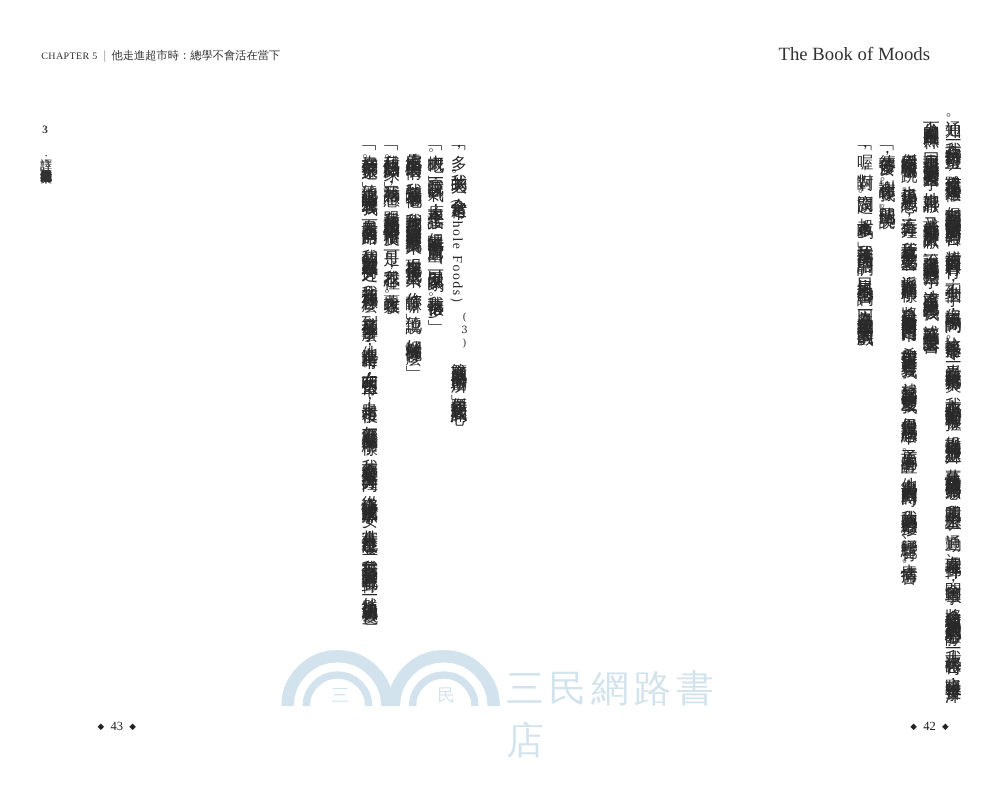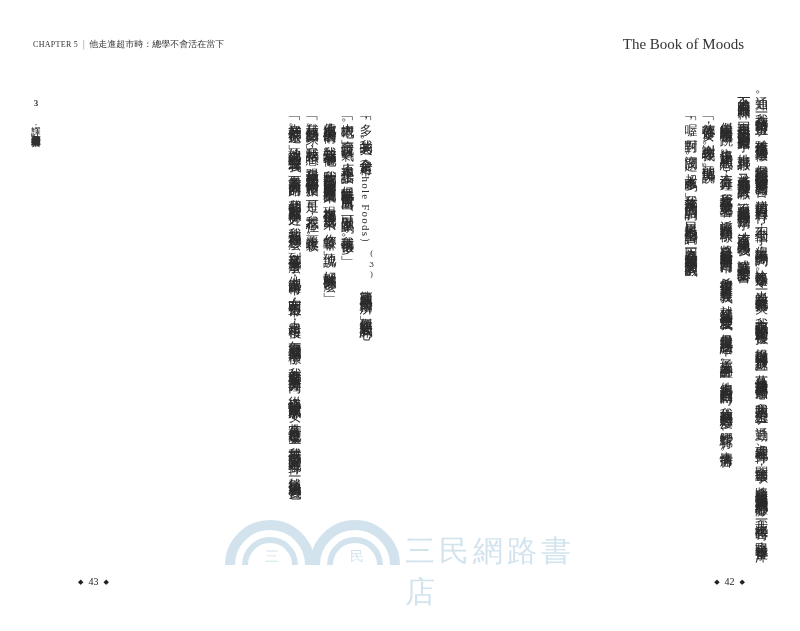--- a/index.html
+++ b/index.html
@@ -32,21 +32,21 @@
   .vtext sup { font-size: 8px; }
   .footnote {
     position: absolute; left: 30px; top: 98px; writing-mode: vertical-rl; text-orientation: upright;
     font-size: 9.5px; line-height: 12px; color: #333; height: 300px;
   }
   .footnote .fn-num { font-family: "Liberation Serif", serif; font-weight: bold; font-size: 9px; }
   .folio {
     position: absolute; top: 576px; font-size: 10px; font-family: "Liberation Serif", serif; color: #222;
   }
   .folio-left { left: 45px; margin-left: 28px; }
-  .folio-right { right: 50px; }
+  .folio-right { right: 36px; }
   .diamond { font-size: 7px; vertical-align: 1px; margin: 0 5px; }
   .watermark {
     position: absolute; left: 225px; top: 505px; width: 370px; height: 60px; opacity: 0.35; pointer-events: none;
   }
   .wm-arc { position: absolute; bottom: 0; }
   .wm-text {
     position: absolute; left: 180px; top: 0px; font-size: 30px; color: #7fb0cf; letter-spacing: 4px;
     font-family: "DejaVu Serif", serif;
     margin-top: 26px;
   }

